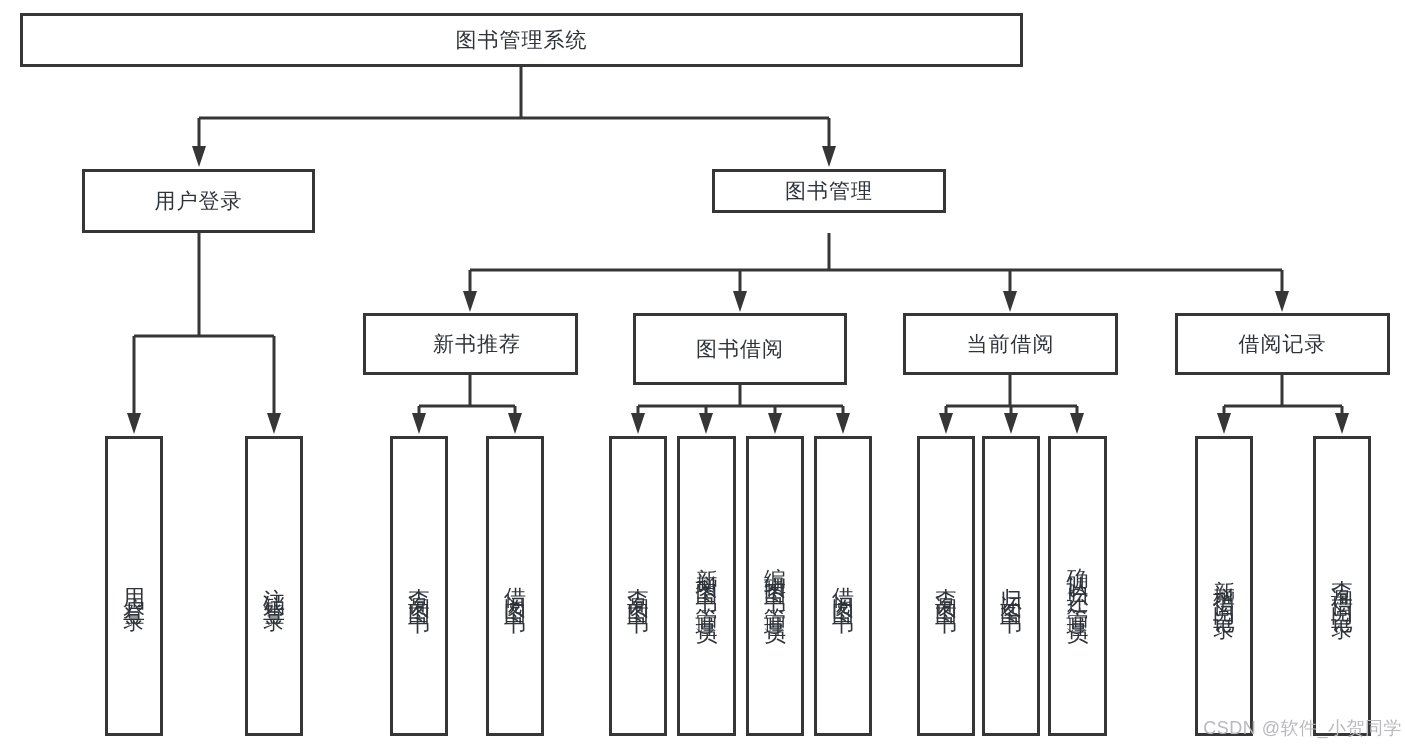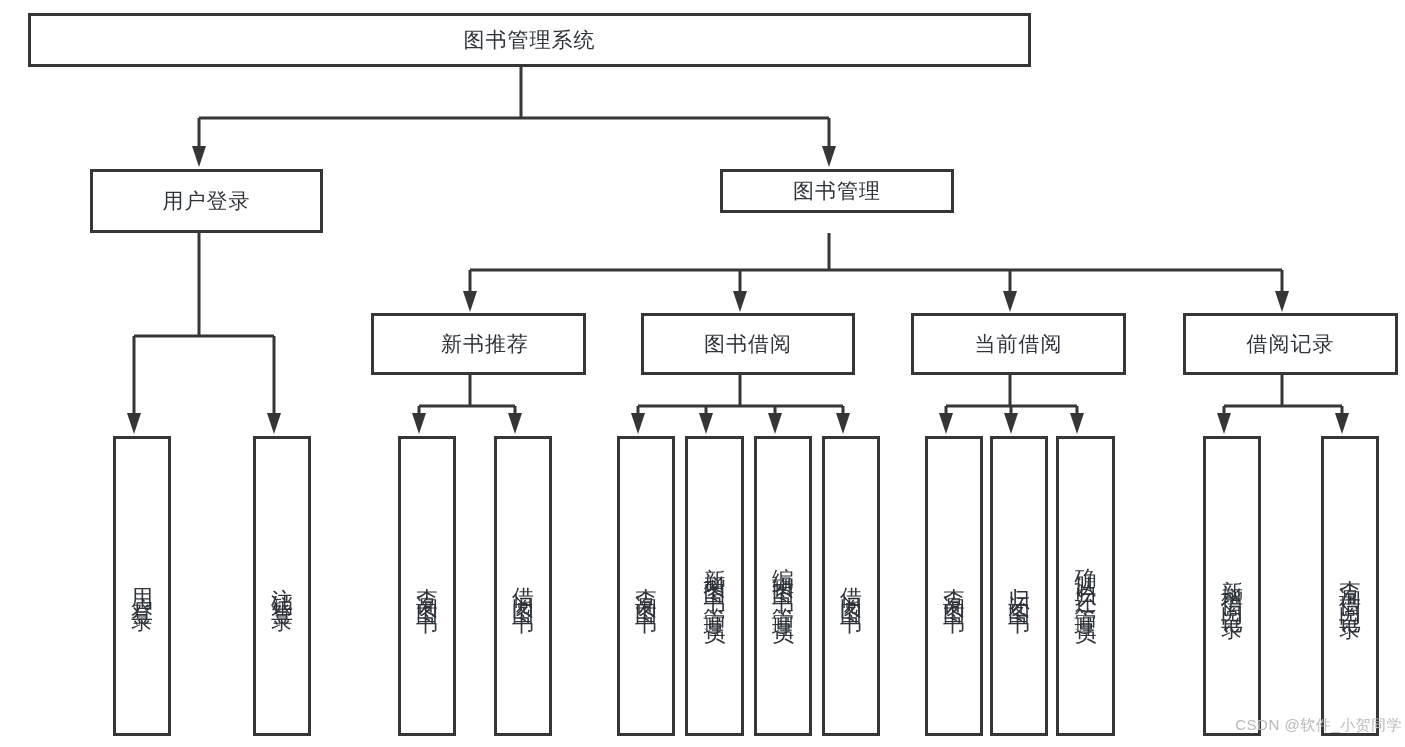--- a/index.html
+++ b/index.html
@@ -10,31 +10,31 @@
     font-family:"Liberation Sans","DejaVu Sans",sans-serif;
     overflow:hidden;
   }
   #wires{position:absolute;left:0;top:0;width:1405px;height:747px;}
   #wires path{stroke:#363636;stroke-width:3;fill:none;}
   #wires polygon{fill:#363636;stroke:none;}
   .node{
     position:absolute;box-sizing:border-box;
     border:3px solid #363636;background:#ffffff;
     display:flex;align-items:center;justify-content:center;
-    color:#2f343b;text-align:left;margin-left:8px;
+    color:#2f343b;text-align:left;
   }
   .h-node{font-size:21px;letter-spacing:1px;white-space:nowrap;}
   .v-node{
     writing-mode:vertical-rl;text-orientation:mixed;
     font-size:22px;letter-spacing:8px;line-height:1;
     padding:6px 0;
   }
   #watermark{
     position:absolute;top:716px;right:3px;
-    font-size:15px;color:#b9b9bd;letter-spacing:0.5px;
+    font-size:18px;color:#b9b9bd;letter-spacing:0.5px;
     white-space:nowrap;
   }
 </style>
 </head>
 <body>
 
 <div id="stage">
 
   <svg id="wires" viewBox="0 0 1405 747" xmlns="http://www.w3.org/2000/svg" aria-hidden="true">
     <path d="
@@ -65,21 +65,21 @@
     <polygon points="1217,413 1231,413 1224,434"></polygon>
     <polygon points="1335,413 1349,413 1342,434"></polygon>
   </svg>
 
   <div class="node h-node" style="left:20px;top:13px;width:1003px;height:54px;">图书管理系统</div>
 
   <div class="node h-node" style="left:82px;top:169px;width:233px;height:64px;">用户登录</div>
   <div class="node h-node" style="left:712px;top:169px;width:234px;height:44px;">图书管理</div>
 
   <div class="node h-node" style="left:363px;top:313px;width:215px;height:62px;padding-left:13px;">新书推荐</div>
-  <div class="node h-node" style="left:633px;top:313px;width:214px;height:62px;">图书借阅</div>
+  <div class="node h-node" style="left:633px;top:313px;width:214px;height:72px;">图书借阅</div>
   <div class="node h-node" style="left:903px;top:313px;width:215px;height:62px;">当前借阅</div>
   <div class="node h-node" style="left:1175px;top:313px;width:215px;height:62px;">借阅记录</div>
 
   <div class="node v-node" style="left:105px;top:436px;width:58px;height:300px;">用户登录</div>
   <div class="node v-node" style="left:245px;top:436px;width:58px;height:300px;">注销登录</div>
 
   <div class="node v-node" style="left:390px;top:436px;width:58px;height:300px;">查询图书</div>
   <div class="node v-node" style="left:486px;top:436px;width:58px;height:300px;">借阅图书</div>
 
   <div class="node v-node" style="left:609px;top:436px;width:58px;height:300px;">查询图书</div>

